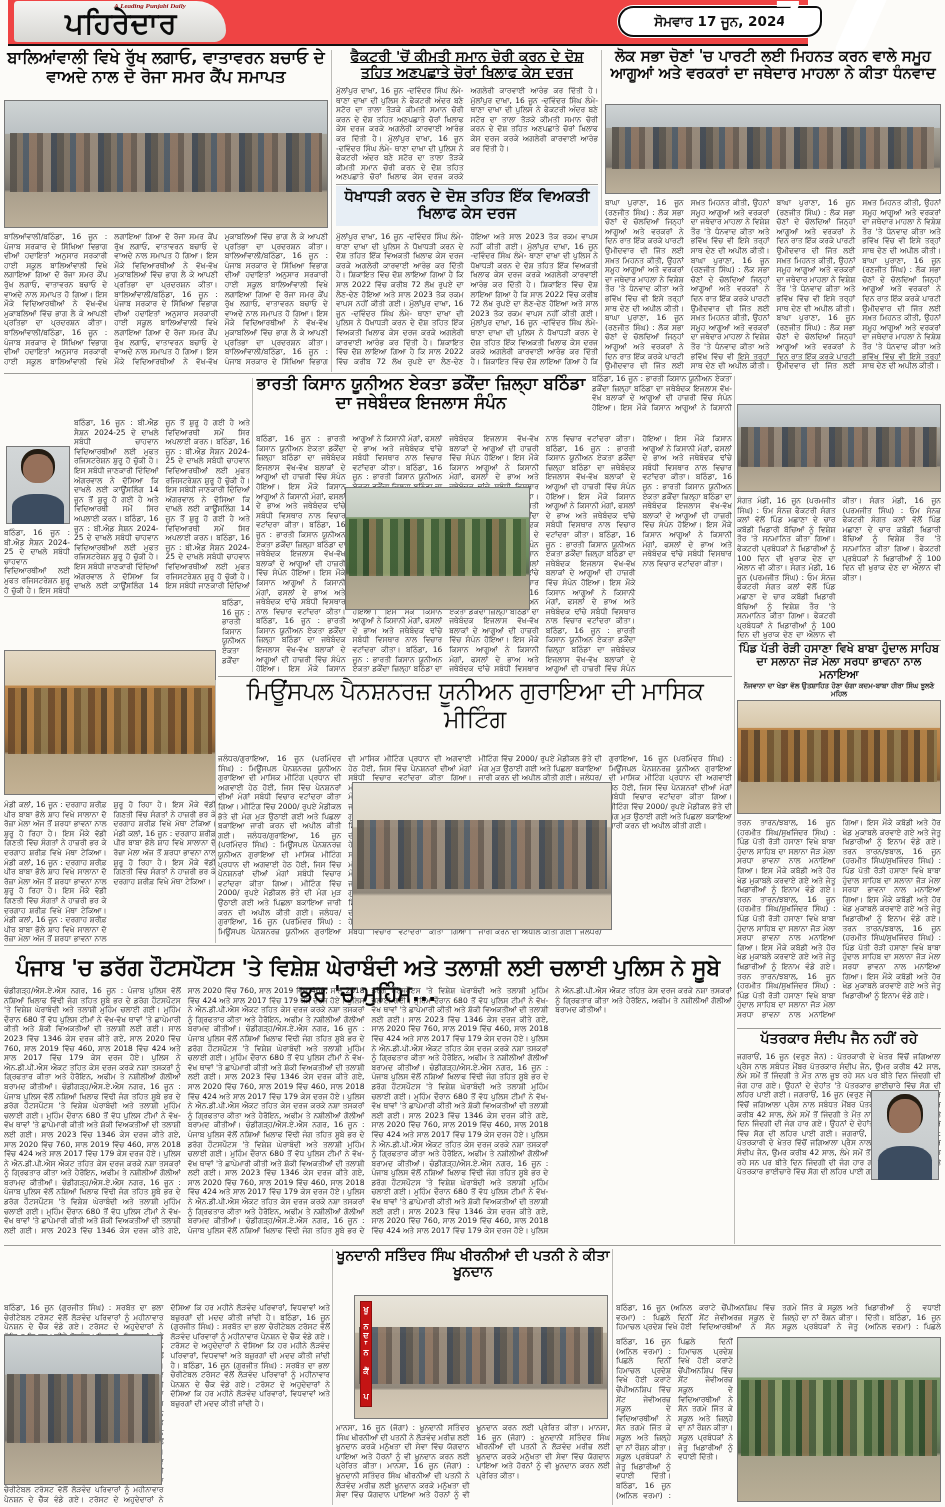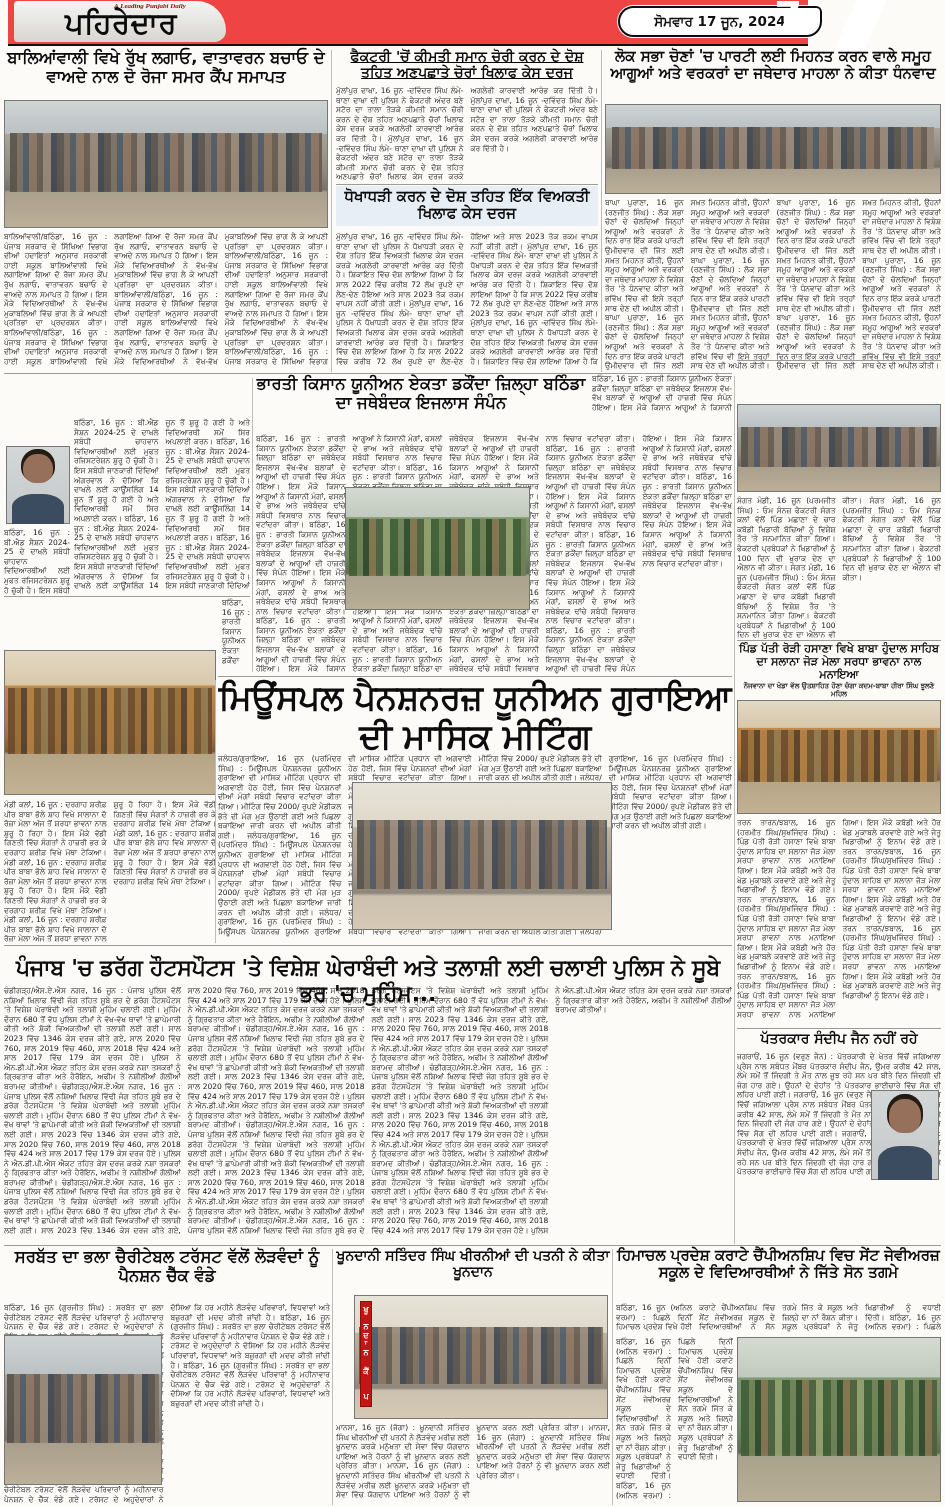--- a/index.html
+++ b/index.html
@@ -20,21 +20,21 @@
   .notch { position:absolute; left:838px; top:-4px; width:30px; height:56px; background:#fff; transform:skewX(-24deg); border-radius:6px; }
   .page-num { position:absolute; right:6px; top:-6px; color:#fff; font-size:40px; font-weight:800; }
 
   
   .art { position:absolute; }
   .hl { position:relative; margin:0; font-weight:bold; text-align:center; color:#0c0c0c; line-height:1.16; }
   .hl-17 { font-size:16.5px; }
   .hl-15 { font-size:15px; }
   .hl-14 { font-size:14px; }
   .hl-11 { font-size:11.2px; }
-  .hl-26 { font-size:34px; font-weight:700; letter-spacing:-.3px; }
+  .hl-26 { font-size:24px; font-weight:400; letter-spacing:-.3px; }
   .hl-23 { font-size:22px; font-weight:800; letter-spacing:-.2px; }
   .tint { background:#e7eef5; padding:2px 2px 3px; }
   .subline { position:relative; margin:1px 0 0; font-size:7px; font-weight:bold; text-align:center; color:#222; }
   .body { position:absolute; left:0; right:0; overflow:hidden; font-size:7.5px; line-height:9.6px;
     text-align:justify; color:#17171a; column-gap:7px; column-fill:auto; }
   .cols1 { column-count:1; } .cols2 { column-count:2; } .cols3 { column-count:3; }
   .cols4 { column-count:4; } .cols5 { column-count:5; }
 
   .photo { position:absolute; left:0; right:0; box-shadow:inset 0 0 0 1px #777;
     background:linear-gradient(180deg,#cfd4d5 0%,#bcc2c4 26%,#a7a49a 27%,#8d877c 58%,#76716a 70%,#aa9f8c 72%,#bcb09a 100%); }
@@ -138,35 +138,33 @@
     <div class="body cols4" style="top:76px;bottom:0;">ਜਲੰਧਰ/ਗੁਰਾਇਆ, 16 ਜੂਨ (ਪਰਮਿੰਦਰ ਸਿੰਘ) : ਮਿਊਂਸਪਲ ਪੈਨਸ਼ਨਰਜ਼ ਯੂਨੀਅਨ ਗੁਰਾਇਆ ਦੀ ਮਾਸਿਕ ਮੀਟਿੰਗ ਪ੍ਰਧਾਨ ਦੀ ਅਗਵਾਈ ਹੇਠ ਹੋਈ, ਜਿਸ ਵਿੱਚ ਪੈਨਸ਼ਨਰਾਂ ਦੀਆਂ ਮੰਗਾਂ ਸਬੰਧੀ ਵਿਚਾਰ ਵਟਾਂਦਰਾ ਕੀਤਾ ਗਿਆ। ਮੀਟਿੰਗ ਵਿੱਚ 2000/ ਰੁਪਏ ਮੈਡੀਕਲ ਭੱਤੇ ਦੀ ਮੰਗ ਮੁੜ ਉਠਾਈ ਗਈ ਅਤੇ ਪਿਛਲਾ ਬਕਾਇਆ ਜਾਰੀ ਕਰਨ ਦੀ ਅਪੀਲ ਕੀਤੀ ਗਈ। ਜਲੰਧਰ/ਗੁਰਾਇਆ, 16 ਜੂਨ (ਪਰਮਿੰਦਰ ਸਿੰਘ) : ਮਿਊਂਸਪਲ ਪੈਨਸ਼ਨਰਜ਼ ਯੂਨੀਅਨ ਗੁਰਾਇਆ ਦੀ ਮਾਸਿਕ ਮੀਟਿੰਗ ਪ੍ਰਧਾਨ ਦੀ ਅਗਵਾਈ ਹੇਠ ਹੋਈ, ਜਿਸ ਵਿੱਚ ਪੈਨਸ਼ਨਰਾਂ ਦੀਆਂ ਮੰਗਾਂ ਸਬੰਧੀ ਵਿਚਾਰ ਵਟਾਂਦਰਾ ਕੀਤਾ ਗਿਆ। ਮੀਟਿੰਗ ਵਿੱਚ 2000/ ਰੁਪਏ ਮੈਡੀਕਲ ਭੱਤੇ ਦੀ ਮੰਗ ਮੁੜ ਉਠਾਈ ਗਈ ਅਤੇ ਪਿਛਲਾ ਬਕਾਇਆ ਜਾਰੀ ਕਰਨ ਦੀ ਅਪੀਲ ਕੀਤੀ ਗਈ। ਜਲੰਧਰ/ਗੁਰਾਇਆ, 16 ਜੂਨ (ਪਰਮਿੰਦਰ ਸਿੰਘ) : ਮਿਊਂਸਪਲ ਪੈਨਸ਼ਨਰਜ਼ ਯੂਨੀਅਨ ਗੁਰਾਇਆ ਦੀ ਮਾਸਿਕ ਮੀਟਿੰਗ ਪ੍ਰਧਾਨ ਦੀ ਅਗਵਾਈ ਹੇਠ ਹੋਈ, ਜਿਸ ਵਿੱਚ ਪੈਨਸ਼ਨਰਾਂ ਦੀਆਂ ਮੰਗਾਂ ਸਬੰਧੀ ਵਿਚਾਰ ਵਟਾਂਦਰਾ ਕੀਤਾ ਗਿਆ। ਮੀਟਿੰਗ ਵਿੱਚ 2000/ ਰੁਪਏ ਮੈਡੀਕਲ ਭੱਤੇ ਦੀ ਮੰਗ ਮੁੜ ਉਠਾਈ ਗਈ ਅਤੇ ਪਿਛਲਾ ਬਕਾਇਆ ਜਾਰੀ ਕਰਨ ਦੀ ਅਪੀਲ ਕੀਤੀ ਗਈ। ਜਲੰਧਰ/ਗੁਰਾਇਆ, 16 ਜੂਨ (ਪਰਮਿੰਦਰ ਸਿੰਘ) : ਮਿਊਂਸਪਲ ਪੈਨਸ਼ਨਰਜ਼ ਯੂਨੀਅਨ ਗੁਰਾਇਆ ਦੀ ਮਾਸਿਕ ਮੀਟਿੰਗ ਪ੍ਰਧਾਨ ਦੀ ਅਗਵਾਈ ਹੇਠ ਹੋਈ, ਜਿਸ ਵਿੱਚ ਪੈਨਸ਼ਨਰਾਂ ਦੀਆਂ ਮੰਗਾਂ ਸਬੰਧੀ ਵਿਚਾਰ ਵਟਾਂਦਰਾ ਕੀਤਾ ਗਿਆ। ਮੀਟਿੰਗ ਵਿੱਚ 2000/ ਰੁਪਏ ਮੈਡੀਕਲ ਭੱਤੇ ਦੀ ਮੰਗ ਮੁੜ ਉਠਾਈ ਗਈ ਅਤੇ ਪਿਛਲਾ ਬਕਾਇਆ ਜਾਰੀ ਕਰਨ ਦੀ ਅਪੀਲ ਕੀਤੀ ਗਈ। ਜਲੰਧਰ/ਗੁਰਾਇਆ, 16 ਜੂਨ (ਪਰਮਿੰਦਰ ਸਿੰਘ) : ਮਿਊਂਸਪਲ ਪੈਨਸ਼ਨਰਜ਼ ਯੂਨੀਅਨ ਗੁਰਾਇਆ ਦੀ ਮਾਸਿਕ ਮੀਟਿੰਗ ਪ੍ਰਧਾਨ ਦੀ ਅਗਵਾਈ ਹੇਠ ਹੋਈ, ਜਿਸ ਵਿੱਚ ਪੈਨਸ਼ਨਰਾਂ ਦੀਆਂ ਮੰਗਾਂ ਸਬੰਧੀ ਵਿਚਾਰ ਵਟਾਂਦਰਾ ਕੀਤਾ ਗਿਆ। ਮੀਟਿੰਗ ਵਿੱਚ 2000/ ਰੁਪਏ ਮੈਡੀਕਲ ਭੱਤੇ ਦੀ ਮੰਗ ਮੁੜ ਉਠਾਈ ਗਈ ਅਤੇ ਪਿਛਲਾ ਬਕਾਇਆ ਜਾਰੀ ਕਰਨ ਦੀ ਅਪੀਲ ਕੀਤੀ ਗਈ। ਜਲੰਧਰ/ਗੁਰਾਇਆ, 16 ਜੂਨ (ਪਰਮਿੰਦਰ ਸਿੰਘ) : ਮਿਊਂਸਪਲ ਪੈਨਸ਼ਨਰਜ਼ ਯੂਨੀਅਨ ਗੁਰਾਇਆ ਦੀ ਮਾਸਿਕ ਮੀਟਿੰਗ ਪ੍ਰਧਾਨ ਦੀ ਅਗਵਾਈ ਹੇਠ ਹੋਈ, ਜਿਸ ਵਿੱਚ ਪੈਨਸ਼ਨਰਾਂ ਦੀਆਂ ਮੰਗਾਂ ਸਬੰਧੀ ਵਿਚਾਰ ਵਟਾਂਦਰਾ ਕੀਤਾ ਗਿਆ। ਮੀਟਿੰਗ ਵਿੱਚ 2000/ ਰੁਪਏ ਮੈਡੀਕਲ ਭੱਤੇ ਦੀ ਮੰਗ ਮੁੜ ਉਠਾਈ ਗਈ ਅਤੇ ਪਿਛਲਾ ਬਕਾਇਆ ਜਾਰੀ ਕਰਨ ਦੀ ਅਪੀਲ ਕੀਤੀ ਗਈ। ਜਲੰਧਰ/ਗੁਰਾਇਆ, 16 ਜੂਨ (ਪਰਮਿੰਦਰ ਸਿੰਘ) : ਮਿਊਂਸਪਲ ਪੈਨਸ਼ਨਰਜ਼ ਯੂਨੀਅਨ ਗੁਰਾਇਆ ਦੀ ਮਾਸਿਕ ਮੀਟਿੰਗ ਪ੍ਰਧਾਨ ਦੀ ਅਗਵਾਈ ਹੇਠ ਹੋਈ, ਜਿਸ ਵਿੱਚ ਪੈਨਸ਼ਨਰਾਂ ਦੀਆਂ ਮੰਗਾਂ ਸਬੰਧੀ ਵਿਚਾਰ ਵਟਾਂਦਰਾ ਕੀਤਾ ਗਿਆ। ਮੀਟਿੰਗ ਵਿੱਚ 2000/ ਰੁਪਏ ਮੈਡੀਕਲ ਭੱਤੇ ਦੀ ਮੰਗ ਮੁੜ ਉਠਾਈ ਗਈ ਅਤੇ ਪਿਛਲਾ ਬਕਾਇਆ ਜਾਰੀ ਕਰਨ ਦੀ ਅਪੀਲ ਕੀਤੀ ਗਈ। ਜਲੰਧਰ/ਗੁਰਾਇਆ, 16 ਜੂਨ (ਪਰਮਿੰਦਰ ਸਿੰਘ) : ਮਿਊਂਸਪਲ ਪੈਨਸ਼ਨਰਜ਼ ਯੂਨੀਅਨ ਗੁਰਾਇਆ ਦੀ ਮਾਸਿਕ ਮੀਟਿੰਗ ਪ੍ਰਧਾਨ ਦੀ ਅਗਵਾਈ ਹੇਠ ਹੋਈ, ਜਿਸ ਵਿੱਚ ਪੈਨਸ਼ਨਰਾਂ ਦੀਆਂ ਮੰਗਾਂ ਸਬੰਧੀ ਵਿਚਾਰ ਵਟਾਂਦਰਾ ਕੀਤਾ ਗਿਆ। ਮੀਟਿੰਗ ਵਿੱਚ 2000/ ਰੁਪਏ ਮੈਡੀਕਲ ਭੱਤੇ ਦੀ ਮੰਗ ਮੁੜ ਉਠਾਈ ਗਈ ਅਤੇ ਪਿਛਲਾ ਬਕਾਇਆ ਜਾਰੀ ਕਰਨ ਦੀ ਅਪੀਲ ਕੀਤੀ ਗਈ।</div>
     <div class="photo photo--room" style="left:134px;width:260px;top:104px;height:148px;"></div>
   </section>
 
   <section class="art" style="left:4px;top:948px;width:728px;height:297px;">
     <h2 class="hl hl-23" style="text-align:center;margin-top:7px;">ਪੰਜਾਬ 'ਚ ਡਰੱਗ ਹੌਟਸਪੌਟਸ 'ਤੇ ਵਿਸ਼ੇਸ਼ ਘੇਰਾਬੰਦੀ ਅਤੇ ਤਲਾਸ਼ੀ ਲਈ ਚਲਾਈ ਪੁਲਿਸ ਨੇ ਸੂਬੇ ਭਰ 'ਚ ਮੁਹਿੰਮ...</h2>
     <div class="body cols4" style="top:38px;bottom:0;">ਚੰਡੀਗੜ੍ਹ/ਐਸ.ਏ.ਐਸ ਨਗਰ, 16 ਜੂਨ : ਪੰਜਾਬ ਪੁਲਿਸ ਵੱਲੋਂ ਨਸ਼ਿਆਂ ਖਿਲਾਫ ਵਿੱਢੀ ਜੰਗ ਤਹਿਤ ਸੂਬੇ ਭਰ ਦੇ ਡਰੱਗ ਹੌਟਸਪੌਟਸ 'ਤੇ ਵਿਸ਼ੇਸ਼ ਘੇਰਾਬੰਦੀ ਅਤੇ ਤਲਾਸ਼ੀ ਮੁਹਿੰਮ ਚਲਾਈ ਗਈ। ਮੁਹਿੰਮ ਦੌਰਾਨ 680 ਤੋਂ ਵੱਧ ਪੁਲਿਸ ਟੀਮਾਂ ਨੇ ਵੱਖ-ਵੱਖ ਥਾਵਾਂ 'ਤੇ ਛਾਪੇਮਾਰੀ ਕੀਤੀ ਅਤੇ ਸ਼ੱਕੀ ਵਿਅਕਤੀਆਂ ਦੀ ਤਲਾਸ਼ੀ ਲਈ ਗਈ। ਸਾਲ 2023 ਵਿੱਚ 1346 ਕੇਸ ਦਰਜ ਕੀਤੇ ਗਏ, ਸਾਲ 2020 ਵਿੱਚ 760, ਸਾਲ 2019 ਵਿੱਚ 460, ਸਾਲ 2018 ਵਿੱਚ 424 ਅਤੇ ਸਾਲ 2017 ਵਿੱਚ 179 ਕੇਸ ਦਰਜ ਹੋਏ। ਪੁਲਿਸ ਨੇ ਐਨ.ਡੀ.ਪੀ.ਐਸ ਐਕਟ ਤਹਿਤ ਕੇਸ ਦਰਜ ਕਰਕੇ ਨਸ਼ਾ ਤਸਕਰਾਂ ਨੂੰ ਗ੍ਰਿਫਤਾਰ ਕੀਤਾ ਅਤੇ ਹੈਰੋਇਨ, ਅਫੀਮ ਤੇ ਨਸ਼ੀਲੀਆਂ ਗੋਲੀਆਂ ਬਰਾਮਦ ਕੀਤੀਆਂ। ਚੰਡੀਗੜ੍ਹ/ਐਸ.ਏ.ਐਸ ਨਗਰ, 16 ਜੂਨ : ਪੰਜਾਬ ਪੁਲਿਸ ਵੱਲੋਂ ਨਸ਼ਿਆਂ ਖਿਲਾਫ ਵਿੱਢੀ ਜੰਗ ਤਹਿਤ ਸੂਬੇ ਭਰ ਦੇ ਡਰੱਗ ਹੌਟਸਪੌਟਸ 'ਤੇ ਵਿਸ਼ੇਸ਼ ਘੇਰਾਬੰਦੀ ਅਤੇ ਤਲਾਸ਼ੀ ਮੁਹਿੰਮ ਚਲਾਈ ਗਈ। ਮੁਹਿੰਮ ਦੌਰਾਨ 680 ਤੋਂ ਵੱਧ ਪੁਲਿਸ ਟੀਮਾਂ ਨੇ ਵੱਖ-ਵੱਖ ਥਾਵਾਂ 'ਤੇ ਛਾਪੇਮਾਰੀ ਕੀਤੀ ਅਤੇ ਸ਼ੱਕੀ ਵਿਅਕਤੀਆਂ ਦੀ ਤਲਾਸ਼ੀ ਲਈ ਗਈ। ਸਾਲ 2023 ਵਿੱਚ 1346 ਕੇਸ ਦਰਜ ਕੀਤੇ ਗਏ, ਸਾਲ 2020 ਵਿੱਚ 760, ਸਾਲ 2019 ਵਿੱਚ 460, ਸਾਲ 2018 ਵਿੱਚ 424 ਅਤੇ ਸਾਲ 2017 ਵਿੱਚ 179 ਕੇਸ ਦਰਜ ਹੋਏ। ਪੁਲਿਸ ਨੇ ਐਨ.ਡੀ.ਪੀ.ਐਸ ਐਕਟ ਤਹਿਤ ਕੇਸ ਦਰਜ ਕਰਕੇ ਨਸ਼ਾ ਤਸਕਰਾਂ ਨੂੰ ਗ੍ਰਿਫਤਾਰ ਕੀਤਾ ਅਤੇ ਹੈਰੋਇਨ, ਅਫੀਮ ਤੇ ਨਸ਼ੀਲੀਆਂ ਗੋਲੀਆਂ ਬਰਾਮਦ ਕੀਤੀਆਂ। ਚੰਡੀਗੜ੍ਹ/ਐਸ.ਏ.ਐਸ ਨਗਰ, 16 ਜੂਨ : ਪੰਜਾਬ ਪੁਲਿਸ ਵੱਲੋਂ ਨਸ਼ਿਆਂ ਖਿਲਾਫ ਵਿੱਢੀ ਜੰਗ ਤਹਿਤ ਸੂਬੇ ਭਰ ਦੇ ਡਰੱਗ ਹੌਟਸਪੌਟਸ 'ਤੇ ਵਿਸ਼ੇਸ਼ ਘੇਰਾਬੰਦੀ ਅਤੇ ਤਲਾਸ਼ੀ ਮੁਹਿੰਮ ਚਲਾਈ ਗਈ। ਮੁਹਿੰਮ ਦੌਰਾਨ 680 ਤੋਂ ਵੱਧ ਪੁਲਿਸ ਟੀਮਾਂ ਨੇ ਵੱਖ-ਵੱਖ ਥਾਵਾਂ 'ਤੇ ਛਾਪੇਮਾਰੀ ਕੀਤੀ ਅਤੇ ਸ਼ੱਕੀ ਵਿਅਕਤੀਆਂ ਦੀ ਤਲਾਸ਼ੀ ਲਈ ਗਈ। ਸਾਲ 2023 ਵਿੱਚ 1346 ਕੇਸ ਦਰਜ ਕੀਤੇ ਗਏ, ਸਾਲ 2020 ਵਿੱਚ 760, ਸਾਲ 2019 ਵਿੱਚ 460, ਸਾਲ 2018 ਵਿੱਚ 424 ਅਤੇ ਸਾਲ 2017 ਵਿੱਚ 179 ਕੇਸ ਦਰਜ ਹੋਏ। ਪੁਲਿਸ ਨੇ ਐਨ.ਡੀ.ਪੀ.ਐਸ ਐਕਟ ਤਹਿਤ ਕੇਸ ਦਰਜ ਕਰਕੇ ਨਸ਼ਾ ਤਸਕਰਾਂ ਨੂੰ ਗ੍ਰਿਫਤਾਰ ਕੀਤਾ ਅਤੇ ਹੈਰੋਇਨ, ਅਫੀਮ ਤੇ ਨਸ਼ੀਲੀਆਂ ਗੋਲੀਆਂ ਬਰਾਮਦ ਕੀਤੀਆਂ। ਚੰਡੀਗੜ੍ਹ/ਐਸ.ਏ.ਐਸ ਨਗਰ, 16 ਜੂਨ : ਪੰਜਾਬ ਪੁਲਿਸ ਵੱਲੋਂ ਨਸ਼ਿਆਂ ਖਿਲਾਫ ਵਿੱਢੀ ਜੰਗ ਤਹਿਤ ਸੂਬੇ ਭਰ ਦੇ ਡਰੱਗ ਹੌਟਸਪੌਟਸ 'ਤੇ ਵਿਸ਼ੇਸ਼ ਘੇਰਾਬੰਦੀ ਅਤੇ ਤਲਾਸ਼ੀ ਮੁਹਿੰਮ ਚਲਾਈ ਗਈ। ਮੁਹਿੰਮ ਦੌਰਾਨ 680 ਤੋਂ ਵੱਧ ਪੁਲਿਸ ਟੀਮਾਂ ਨੇ ਵੱਖ-ਵੱਖ ਥਾਵਾਂ 'ਤੇ ਛਾਪੇਮਾਰੀ ਕੀਤੀ ਅਤੇ ਸ਼ੱਕੀ ਵਿਅਕਤੀਆਂ ਦੀ ਤਲਾਸ਼ੀ ਲਈ ਗਈ। ਸਾਲ 2023 ਵਿੱਚ 1346 ਕੇਸ ਦਰਜ ਕੀਤੇ ਗਏ, ਸਾਲ 2020 ਵਿੱਚ 760, ਸਾਲ 2019 ਵਿੱਚ 460, ਸਾਲ 2018 ਵਿੱਚ 424 ਅਤੇ ਸਾਲ 2017 ਵਿੱਚ 179 ਕੇਸ ਦਰਜ ਹੋਏ। ਪੁਲਿਸ ਨੇ ਐਨ.ਡੀ.ਪੀ.ਐਸ ਐਕਟ ਤਹਿਤ ਕੇਸ ਦਰਜ ਕਰਕੇ ਨਸ਼ਾ ਤਸਕਰਾਂ ਨੂੰ ਗ੍ਰਿਫਤਾਰ ਕੀਤਾ ਅਤੇ ਹੈਰੋਇਨ, ਅਫੀਮ ਤੇ ਨਸ਼ੀਲੀਆਂ ਗੋਲੀਆਂ ਬਰਾਮਦ ਕੀਤੀਆਂ। ਚੰਡੀਗੜ੍ਹ/ਐਸ.ਏ.ਐਸ ਨਗਰ, 16 ਜੂਨ : ਪੰਜਾਬ ਪੁਲਿਸ ਵੱਲੋਂ ਨਸ਼ਿਆਂ ਖਿਲਾਫ ਵਿੱਢੀ ਜੰਗ ਤਹਿਤ ਸੂਬੇ ਭਰ ਦੇ ਡਰੱਗ ਹੌਟਸਪੌਟਸ 'ਤੇ ਵਿਸ਼ੇਸ਼ ਘੇਰਾਬੰਦੀ ਅਤੇ ਤਲਾਸ਼ੀ ਮੁਹਿੰਮ ਚਲਾਈ ਗਈ। ਮੁਹਿੰਮ ਦੌਰਾਨ 680 ਤੋਂ ਵੱਧ ਪੁਲਿਸ ਟੀਮਾਂ ਨੇ ਵੱਖ-ਵੱਖ ਥਾਵਾਂ 'ਤੇ ਛਾਪੇਮਾਰੀ ਕੀਤੀ ਅਤੇ ਸ਼ੱਕੀ ਵਿਅਕਤੀਆਂ ਦੀ ਤਲਾਸ਼ੀ ਲਈ ਗਈ। ਸਾਲ 2023 ਵਿੱਚ 1346 ਕੇਸ ਦਰਜ ਕੀਤੇ ਗਏ, ਸਾਲ 2020 ਵਿੱਚ 760, ਸਾਲ 2019 ਵਿੱਚ 460, ਸਾਲ 2018 ਵਿੱਚ 424 ਅਤੇ ਸਾਲ 2017 ਵਿੱਚ 179 ਕੇਸ ਦਰਜ ਹੋਏ। ਪੁਲਿਸ ਨੇ ਐਨ.ਡੀ.ਪੀ.ਐਸ ਐਕਟ ਤਹਿਤ ਕੇਸ ਦਰਜ ਕਰਕੇ ਨਸ਼ਾ ਤਸਕਰਾਂ ਨੂੰ ਗ੍ਰਿਫਤਾਰ ਕੀਤਾ ਅਤੇ ਹੈਰੋਇਨ, ਅਫੀਮ ਤੇ ਨਸ਼ੀਲੀਆਂ ਗੋਲੀਆਂ ਬਰਾਮਦ ਕੀਤੀਆਂ। ਚੰਡੀਗੜ੍ਹ/ਐਸ.ਏ.ਐਸ ਨਗਰ, 16 ਜੂਨ : ਪੰਜਾਬ ਪੁਲਿਸ ਵੱਲੋਂ ਨਸ਼ਿਆਂ ਖਿਲਾਫ ਵਿੱਢੀ ਜੰਗ ਤਹਿਤ ਸੂਬੇ ਭਰ ਦੇ ਡਰੱਗ ਹੌਟਸਪੌਟਸ 'ਤੇ ਵਿਸ਼ੇਸ਼ ਘੇਰਾਬੰਦੀ ਅਤੇ ਤਲਾਸ਼ੀ ਮੁਹਿੰਮ ਚਲਾਈ ਗਈ। ਮੁਹਿੰਮ ਦੌਰਾਨ 680 ਤੋਂ ਵੱਧ ਪੁਲਿਸ ਟੀਮਾਂ ਨੇ ਵੱਖ-ਵੱਖ ਥਾਵਾਂ 'ਤੇ ਛਾਪੇਮਾਰੀ ਕੀਤੀ ਅਤੇ ਸ਼ੱਕੀ ਵਿਅਕਤੀਆਂ ਦੀ ਤਲਾਸ਼ੀ ਲਈ ਗਈ। ਸਾਲ 2023 ਵਿੱਚ 1346 ਕੇਸ ਦਰਜ ਕੀਤੇ ਗਏ, ਸਾਲ 2020 ਵਿੱਚ 760, ਸਾਲ 2019 ਵਿੱਚ 460, ਸਾਲ 2018 ਵਿੱਚ 424 ਅਤੇ ਸਾਲ 2017 ਵਿੱਚ 179 ਕੇਸ ਦਰਜ ਹੋਏ। ਪੁਲਿਸ ਨੇ ਐਨ.ਡੀ.ਪੀ.ਐਸ ਐਕਟ ਤਹਿਤ ਕੇਸ ਦਰਜ ਕਰਕੇ ਨਸ਼ਾ ਤਸਕਰਾਂ ਨੂੰ ਗ੍ਰਿਫਤਾਰ ਕੀਤਾ ਅਤੇ ਹੈਰੋਇਨ, ਅਫੀਮ ਤੇ ਨਸ਼ੀਲੀਆਂ ਗੋਲੀਆਂ ਬਰਾਮਦ ਕੀਤੀਆਂ। ਚੰਡੀਗੜ੍ਹ/ਐਸ.ਏ.ਐਸ ਨਗਰ, 16 ਜੂਨ : ਪੰਜਾਬ ਪੁਲਿਸ ਵੱਲੋਂ ਨਸ਼ਿਆਂ ਖਿਲਾਫ ਵਿੱਢੀ ਜੰਗ ਤਹਿਤ ਸੂਬੇ ਭਰ ਦੇ ਡਰੱਗ ਹੌਟਸਪੌਟਸ 'ਤੇ ਵਿਸ਼ੇਸ਼ ਘੇਰਾਬੰਦੀ ਅਤੇ ਤਲਾਸ਼ੀ ਮੁਹਿੰਮ ਚਲਾਈ ਗਈ। ਮੁਹਿੰਮ ਦੌਰਾਨ 680 ਤੋਂ ਵੱਧ ਪੁਲਿਸ ਟੀਮਾਂ ਨੇ ਵੱਖ-ਵੱਖ ਥਾਵਾਂ 'ਤੇ ਛਾਪੇਮਾਰੀ ਕੀਤੀ ਅਤੇ ਸ਼ੱਕੀ ਵਿਅਕਤੀਆਂ ਦੀ ਤਲਾਸ਼ੀ ਲਈ ਗਈ। ਸਾਲ 2023 ਵਿੱਚ 1346 ਕੇਸ ਦਰਜ ਕੀਤੇ ਗਏ, ਸਾਲ 2020 ਵਿੱਚ 760, ਸਾਲ 2019 ਵਿੱਚ 460, ਸਾਲ 2018 ਵਿੱਚ 424 ਅਤੇ ਸਾਲ 2017 ਵਿੱਚ 179 ਕੇਸ ਦਰਜ ਹੋਏ। ਪੁਲਿਸ ਨੇ ਐਨ.ਡੀ.ਪੀ.ਐਸ ਐਕਟ ਤਹਿਤ ਕੇਸ ਦਰਜ ਕਰਕੇ ਨਸ਼ਾ ਤਸਕਰਾਂ ਨੂੰ ਗ੍ਰਿਫਤਾਰ ਕੀਤਾ ਅਤੇ ਹੈਰੋਇਨ, ਅਫੀਮ ਤੇ ਨਸ਼ੀਲੀਆਂ ਗੋਲੀਆਂ ਬਰਾਮਦ ਕੀਤੀਆਂ। ਚੰਡੀਗੜ੍ਹ/ਐਸ.ਏ.ਐਸ ਨਗਰ, 16 ਜੂਨ : ਪੰਜਾਬ ਪੁਲਿਸ ਵੱਲੋਂ ਨਸ਼ਿਆਂ ਖਿਲਾਫ ਵਿੱਢੀ ਜੰਗ ਤਹਿਤ ਸੂਬੇ ਭਰ ਦੇ ਡਰੱਗ ਹੌਟਸਪੌਟਸ 'ਤੇ ਵਿਸ਼ੇਸ਼ ਘੇਰਾਬੰਦੀ ਅਤੇ ਤਲਾਸ਼ੀ ਮੁਹਿੰਮ ਚਲਾਈ ਗਈ। ਮੁਹਿੰਮ ਦੌਰਾਨ 680 ਤੋਂ ਵੱਧ ਪੁਲਿਸ ਟੀਮਾਂ ਨੇ ਵੱਖ-ਵੱਖ ਥਾਵਾਂ 'ਤੇ ਛਾਪੇਮਾਰੀ ਕੀਤੀ ਅਤੇ ਸ਼ੱਕੀ ਵਿਅਕਤੀਆਂ ਦੀ ਤਲਾਸ਼ੀ ਲਈ ਗਈ। ਸਾਲ 2023 ਵਿੱਚ 1346 ਕੇਸ ਦਰਜ ਕੀਤੇ ਗਏ, ਸਾਲ 2020 ਵਿੱਚ 760, ਸਾਲ 2019 ਵਿੱਚ 460, ਸਾਲ 2018 ਵਿੱਚ 424 ਅਤੇ ਸਾਲ 2017 ਵਿੱਚ 179 ਕੇਸ ਦਰਜ ਹੋਏ। ਪੁਲਿਸ ਨੇ ਐਨ.ਡੀ.ਪੀ.ਐਸ ਐਕਟ ਤਹਿਤ ਕੇਸ ਦਰਜ ਕਰਕੇ ਨਸ਼ਾ ਤਸਕਰਾਂ ਨੂੰ ਗ੍ਰਿਫਤਾਰ ਕੀਤਾ ਅਤੇ ਹੈਰੋਇਨ, ਅਫੀਮ ਤੇ ਨਸ਼ੀਲੀਆਂ ਗੋਲੀਆਂ ਬਰਾਮਦ ਕੀਤੀਆਂ।</div>
   </section>
 
   <section class="art" style="left:4px;top:1247px;width:326px;height:258px;">
-    <h2 class="hl hl-17">ਸਰਬੱਤ ਦਾ ਭਲਾ ਚੈਰੀਟੇਬਲ ਟਰੱਸਟ ਵੱਲੋਂ ਲੋੜਵੰਦਾਂ ਨੂੰ ਪੈਨਸ਼ਨ ਚੈੱਕ ਵੰਡੇ</h2>
     <div class="body cols2" style="top:56px;bottom:0;">ਬਠਿੰਡਾ, 16 ਜੂਨ (ਗੁਰਜੀਤ ਸਿੰਘ) : ਸਰਬੱਤ ਦਾ ਭਲਾ ਚੈਰੀਟੇਬਲ ਟਰੱਸਟ ਵੱਲੋਂ ਲੋੜਵੰਦ ਪਰਿਵਾਰਾਂ ਨੂੰ ਮਹੀਨਾਵਾਰ ਪੈਨਸ਼ਨ ਦੇ ਚੈੱਕ ਵੰਡੇ ਗਏ। ਟਰੱਸਟ ਦੇ ਅਹੁਦੇਦਾਰਾਂ ਨੇ ਦੱਸਿਆ ਕਿ ਹਰ ਮਹੀਨੇ ਲੋੜਵੰਦ ਪਰਿਵਾਰਾਂ, ਵਿਧਵਾਵਾਂ ਅਤੇ ਬਜ਼ੁਰਗਾਂ ਦੀ ਮਦਦ ਕੀਤੀ ਜਾਂਦੀ ਹੈ। ਬਠਿੰਡਾ, 16 ਜੂਨ (ਗੁਰਜੀਤ ਸਿੰਘ) : ਸਰਬੱਤ ਦਾ ਭਲਾ ਚੈਰੀਟੇਬਲ ਟਰੱਸਟ ਵੱਲੋਂ ਲੋੜਵੰਦ ਪਰਿਵਾਰਾਂ ਨੂੰ ਮਹੀਨਾਵਾਰ ਪੈਨਸ਼ਨ ਦੇ ਚੈੱਕ ਵੰਡੇ ਗਏ। ਟਰੱਸਟ ਦੇ ਅਹੁਦੇਦਾਰਾਂ ਨੇ ਦੱਸਿਆ ਕਿ ਹਰ ਮਹੀਨੇ ਲੋੜਵੰਦ ਪਰਿਵਾਰਾਂ, ਵਿਧਵਾਵਾਂ ਅਤੇ ਬਜ਼ੁਰਗਾਂ ਦੀ ਮਦਦ ਕੀਤੀ ਜਾਂਦੀ ਹੈ। ਬਠਿੰਡਾ, 16 ਜੂਨ (ਗੁਰਜੀਤ ਸਿੰਘ) : ਸਰਬੱਤ ਦਾ ਭਲਾ ਚੈਰੀਟੇਬਲ ਟਰੱਸਟ ਵੱਲੋਂ ਲੋੜਵੰਦ ਪਰਿਵਾਰਾਂ ਨੂੰ ਮਹੀਨਾਵਾਰ ਪੈਨਸ਼ਨ ਦੇ ਚੈੱਕ ਵੰਡੇ ਗਏ। ਟਰੱਸਟ ਦੇ ਅਹੁਦੇਦਾਰਾਂ ਨੇ ਦੱਸਿਆ ਕਿ ਹਰ ਮਹੀਨੇ ਲੋੜਵੰਦ ਪਰਿਵਾਰਾਂ, ਵਿਧਵਾਵਾਂ ਅਤੇ ਬਜ਼ੁਰਗਾਂ ਦੀ ਮਦਦ ਕੀਤੀ ਜਾਂਦੀ ਹੈ। ਬਠਿੰਡਾ, 16 ਜੂਨ (ਗੁਰਜੀਤ ਸਿੰਘ) : ਸਰਬੱਤ ਦਾ ਭਲਾ ਚੈਰੀਟੇਬਲ ਟਰੱਸਟ ਵੱਲੋਂ ਲੋੜਵੰਦ ਪਰਿਵਾਰਾਂ ਨੂੰ ਮਹੀਨਾਵਾਰ ਪੈਨਸ਼ਨ ਦੇ ਚੈੱਕ ਵੰਡੇ ਗਏ। ਟਰੱਸਟ ਦੇ ਅਹੁਦੇਦਾਰਾਂ ਨੇ ਦੱਸਿਆ ਕਿ ਹਰ ਮਹੀਨੇ ਲੋੜਵੰਦ ਪਰਿਵਾਰਾਂ, ਵਿਧਵਾਵਾਂ ਅਤੇ ਬਜ਼ੁਰਗਾਂ ਦੀ ਮਦਦ ਕੀਤੀ ਜਾਂਦੀ ਹੈ। ਬਠਿੰਡਾ, 16 ਜੂਨ (ਗੁਰਜੀਤ ਸਿੰਘ) : ਸਰਬੱਤ ਦਾ ਭਲਾ ਚੈਰੀਟੇਬਲ ਟਰੱਸਟ ਵੱਲੋਂ ਲੋੜਵੰਦ ਪਰਿਵਾਰਾਂ ਨੂੰ ਮਹੀਨਾਵਾਰ ਪੈਨਸ਼ਨ ਦੇ ਚੈੱਕ ਵੰਡੇ ਗਏ। ਟਰੱਸਟ ਦੇ ਅਹੁਦੇਦਾਰਾਂ ਨੇ ਦੱਸਿਆ ਕਿ ਹਰ ਮਹੀਨੇ ਲੋੜਵੰਦ ਪਰਿਵਾਰਾਂ, ਵਿਧਵਾਵਾਂ ਅਤੇ ਬਜ਼ੁਰਗਾਂ ਦੀ ਮਦਦ ਕੀਤੀ ਜਾਂਦੀ ਹੈ। ਬਠਿੰਡਾ, 16 ਜੂਨ (ਗੁਰਜੀਤ ਸਿੰਘ) : ਸਰਬੱਤ ਦਾ ਭਲਾ ਚੈਰੀਟੇਬਲ ਟਰੱਸਟ ਵੱਲੋਂ ਲੋੜਵੰਦ ਪਰਿਵਾਰਾਂ ਨੂੰ ਮਹੀਨਾਵਾਰ ਪੈਨਸ਼ਨ ਦੇ ਚੈੱਕ ਵੰਡੇ ਗਏ। ਟਰੱਸਟ ਦੇ ਅਹੁਦੇਦਾਰਾਂ ਨੇ ਦੱਸਿਆ ਕਿ ਹਰ ਮਹੀਨੇ ਲੋੜਵੰਦ ਪਰਿਵਾਰਾਂ, ਵਿਧਵਾਵਾਂ ਅਤੇ ਬਜ਼ੁਰਗਾਂ ਦੀ ਮਦਦ ਕੀਤੀ ਜਾਂਦੀ ਹੈ। ਬਠਿੰਡਾ, 16 ਜੂਨ (ਗੁਰਜੀਤ ਸਿੰਘ) : ਸਰਬੱਤ ਦਾ ਭਲਾ ਚੈਰੀਟੇਬਲ ਟਰੱਸਟ ਵੱਲੋਂ ਲੋੜਵੰਦ ਪਰਿਵਾਰਾਂ ਨੂੰ ਮਹੀਨਾਵਾਰ ਪੈਨਸ਼ਨ ਦੇ ਚੈੱਕ ਵੰਡੇ ਗਏ। ਟਰੱਸਟ ਦੇ ਅਹੁਦੇਦਾਰਾਂ ਨੇ ਦੱਸਿਆ ਕਿ ਹਰ ਮਹੀਨੇ ਲੋੜਵੰਦ ਪਰਿਵਾਰਾਂ, ਵਿਧਵਾਵਾਂ ਅਤੇ ਬਜ਼ੁਰਗਾਂ ਦੀ ਮਦਦ ਕੀਤੀ ਜਾਂਦੀ ਹੈ।</div>
     <div class="photo" style="left:0;width:158px;top:88px;height:150px;"></div>
   </section>
 
   <section class="art" style="left:336px;top:1247px;width:274px;height:258px;">
     <h2 class="hl hl-14">ਖੂਨਦਾਨੀ ਸਤਿੰਦਰ ਸਿੰਘ ਖੀਰਨੀਆਂ ਦੀ ਪਤਨੀ ਨੇ ਕੀਤਾ ਖੂਨਦਾਨ</h2>
     <div class="photo photo--room" style="left:18px;right:2px;top:48px;height:124px;">
       <div class="banner-red" style="left:6px;top:6px;height:100px;">ਖੂਨਦਾਨ ਕੈਂਪ</div>
     </div>
     <div class="body cols2" style="top:176px;bottom:0;">ਮਾਨਸਾ, 16 ਜੂਨ (ਜੱਗਾ) : ਖੂਨਦਾਨੀ ਸਤਿੰਦਰ ਸਿੰਘ ਖੀਰਨੀਆਂ ਦੀ ਪਤਨੀ ਨੇ ਲੋੜਵੰਦ ਮਰੀਜ਼ ਲਈ ਖੂਨਦਾਨ ਕਰਕੇ ਮਨੁੱਖਤਾ ਦੀ ਸੇਵਾ ਵਿੱਚ ਯੋਗਦਾਨ ਪਾਇਆ ਅਤੇ ਹੋਰਨਾਂ ਨੂੰ ਵੀ ਖੂਨਦਾਨ ਕਰਨ ਲਈ ਪ੍ਰੇਰਿਤ ਕੀਤਾ। ਮਾਨਸਾ, 16 ਜੂਨ (ਜੱਗਾ) : ਖੂਨਦਾਨੀ ਸਤਿੰਦਰ ਸਿੰਘ ਖੀਰਨੀਆਂ ਦੀ ਪਤਨੀ ਨੇ ਲੋੜਵੰਦ ਮਰੀਜ਼ ਲਈ ਖੂਨਦਾਨ ਕਰਕੇ ਮਨੁੱਖਤਾ ਦੀ ਸੇਵਾ ਵਿੱਚ ਯੋਗਦਾਨ ਪਾਇਆ ਅਤੇ ਹੋਰਨਾਂ ਨੂੰ ਵੀ ਖੂਨਦਾਨ ਕਰਨ ਲਈ ਪ੍ਰੇਰਿਤ ਕੀਤਾ। ਮਾਨਸਾ, 16 ਜੂਨ (ਜੱਗਾ) : ਖੂਨਦਾਨੀ ਸਤਿੰਦਰ ਸਿੰਘ ਖੀਰਨੀਆਂ ਦੀ ਪਤਨੀ ਨੇ ਲੋੜਵੰਦ ਮਰੀਜ਼ ਲਈ ਖੂਨਦਾਨ ਕਰਕੇ ਮਨੁੱਖਤਾ ਦੀ ਸੇਵਾ ਵਿੱਚ ਯੋਗਦਾਨ ਪਾਇਆ ਅਤੇ ਹੋਰਨਾਂ ਨੂੰ ਵੀ ਖੂਨਦਾਨ ਕਰਨ ਲਈ ਪ੍ਰੇਰਿਤ ਕੀਤਾ।</div>
   </section>
 
   <section class="art" style="left:616px;top:1247px;width:325px;height:258px;">
-    <h2 class="hl hl-15">ਹਿਮਾਚਲ ਪ੍ਰਦੇਸ਼ ਕਰਾਟੇ ਚੈਂਪੀਅਨਸ਼ਿਪ ਵਿਚ ਸੇਂਟ ਜੇਵੀਅਰਜ਼ ਸਕੂਲ ਦੇ ਵਿਦਿਆਰਥੀਆਂ ਨੇ ਜਿੱਤੇ ਸੋਨ ਤਗਮੇ</h2>
     <div class="body cols4" style="top:56px;height:32px;">ਬਠਿੰਡਾ, 16 ਜੂਨ (ਅਨਿਲ ਵਰਮਾ) : ਪਿਛਲੇ ਦਿਨੀਂ ਹਿਮਾਚਲ ਪ੍ਰਦੇਸ਼ ਵਿਖੇ ਹੋਈ ਕਰਾਟੇ ਚੈਂਪੀਅਨਸ਼ਿਪ ਵਿੱਚ ਸੇਂਟ ਜੇਵੀਅਰਜ਼ ਸਕੂਲ ਦੇ ਵਿਦਿਆਰਥੀਆਂ ਨੇ ਸੋਨ ਤਗਮੇ ਜਿੱਤ ਕੇ ਸਕੂਲ ਅਤੇ ਜ਼ਿਲ੍ਹੇ ਦਾ ਨਾਂ ਰੌਸ਼ਨ ਕੀਤਾ। ਸਕੂਲ ਪ੍ਰਬੰਧਕਾਂ ਨੇ ਜੇਤੂ ਖਿਡਾਰੀਆਂ ਨੂੰ ਵਧਾਈ ਦਿੱਤੀ। ਬਠਿੰਡਾ, 16 ਜੂਨ (ਅਨਿਲ ਵਰਮਾ) : ਪਿਛਲੇ ਦਿਨੀਂ ਹਿਮਾਚਲ ਪ੍ਰਦੇਸ਼ ਵਿਖੇ ਹੋਈ ਕਰਾਟੇ ਚੈਂਪੀਅਨਸ਼ਿਪ ਵਿੱਚ ਸੇਂਟ ਜੇਵੀਅਰਜ਼ ਸਕੂਲ ਦੇ ਵਿਦਿਆਰਥੀਆਂ ਨੇ ਸੋਨ ਤਗਮੇ ਜਿੱਤ ਕੇ ਸਕੂਲ ਅਤੇ ਜ਼ਿਲ੍ਹੇ ਦਾ ਨਾਂ ਰੌਸ਼ਨ ਕੀਤਾ। ਸਕੂਲ ਪ੍ਰਬੰਧਕਾਂ ਨੇ ਜੇਤੂ ਖਿਡਾਰੀਆਂ ਨੂੰ ਵਧਾਈ ਦਿੱਤੀ।</div>
     <div class="body cols2" style="left:0;width:117px;top:90px;bottom:0;">ਬਠਿੰਡਾ, 16 ਜੂਨ (ਅਨਿਲ ਵਰਮਾ) : ਪਿਛਲੇ ਦਿਨੀਂ ਹਿਮਾਚਲ ਪ੍ਰਦੇਸ਼ ਵਿਖੇ ਹੋਈ ਕਰਾਟੇ ਚੈਂਪੀਅਨਸ਼ਿਪ ਵਿੱਚ ਸੇਂਟ ਜੇਵੀਅਰਜ਼ ਸਕੂਲ ਦੇ ਵਿਦਿਆਰਥੀਆਂ ਨੇ ਸੋਨ ਤਗਮੇ ਜਿੱਤ ਕੇ ਸਕੂਲ ਅਤੇ ਜ਼ਿਲ੍ਹੇ ਦਾ ਨਾਂ ਰੌਸ਼ਨ ਕੀਤਾ। ਸਕੂਲ ਪ੍ਰਬੰਧਕਾਂ ਨੇ ਜੇਤੂ ਖਿਡਾਰੀਆਂ ਨੂੰ ਵਧਾਈ ਦਿੱਤੀ। ਬਠਿੰਡਾ, 16 ਜੂਨ (ਅਨਿਲ ਵਰਮਾ) : ਪਿਛਲੇ ਦਿਨੀਂ ਹਿਮਾਚਲ ਪ੍ਰਦੇਸ਼ ਵਿਖੇ ਹੋਈ ਕਰਾਟੇ ਚੈਂਪੀਅਨਸ਼ਿਪ ਵਿੱਚ ਸੇਂਟ ਜੇਵੀਅਰਜ਼ ਸਕੂਲ ਦੇ ਵਿਦਿਆਰਥੀਆਂ ਨੇ ਸੋਨ ਤਗਮੇ ਜਿੱਤ ਕੇ ਸਕੂਲ ਅਤੇ ਜ਼ਿਲ੍ਹੇ ਦਾ ਨਾਂ ਰੌਸ਼ਨ ਕੀਤਾ। ਸਕੂਲ ਪ੍ਰਬੰਧਕਾਂ ਨੇ ਜੇਤੂ ਖਿਡਾਰੀਆਂ ਨੂੰ ਵਧਾਈ ਦਿੱਤੀ।</div>
     <div class="photo photo--green" style="left:121px;right:0;top:90px;height:165px;"></div>
   </section>
 
   <div class="vrule" style="left:331px;top:50px;height:322px;"></div>
   <div class="vrule" style="left:601px;top:50px;height:322px;"></div>
   <div class="vrule" style="left:734px;top:376px;height:868px;"></div>
   <div class="vrule" style="left:252px;top:378px;height:294px;"></div>
   <div class="vrule" style="left:215px;top:680px;height:263px;"></div>

